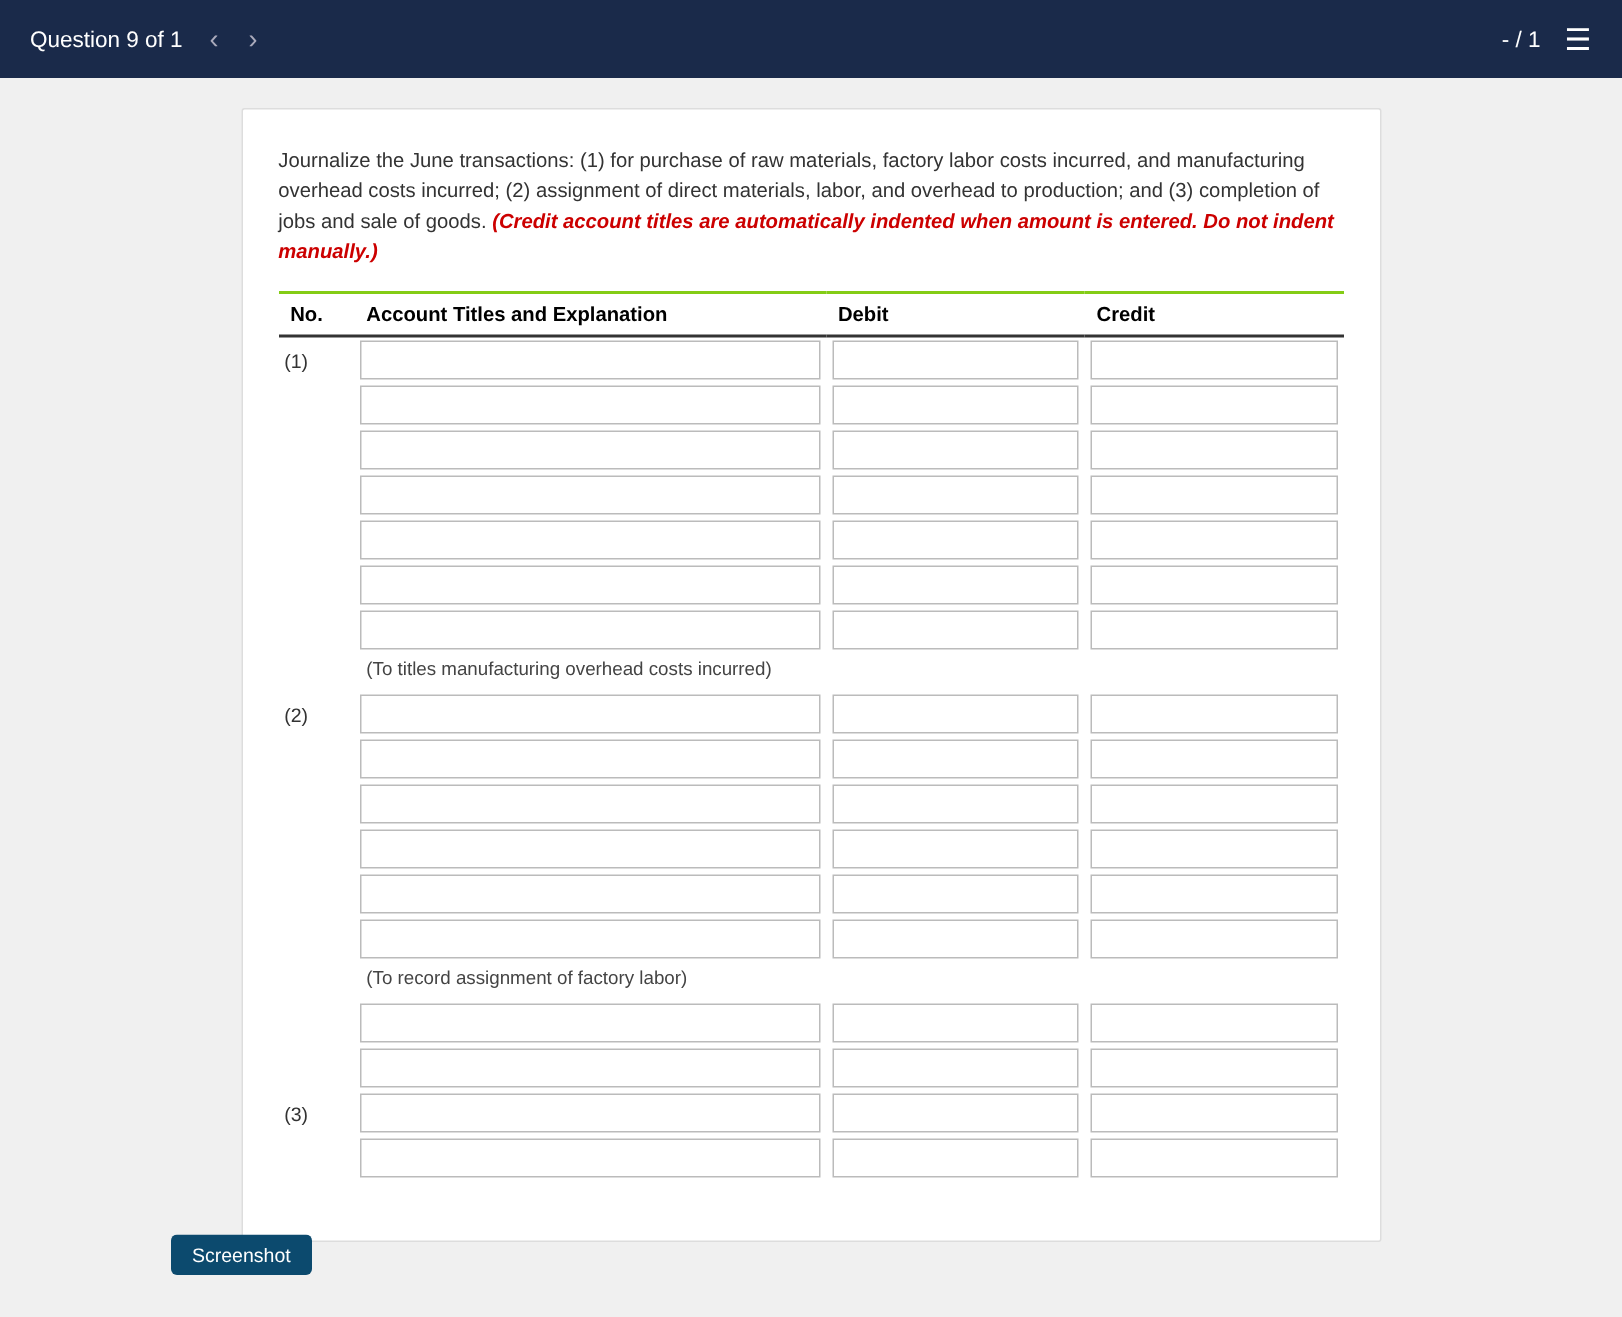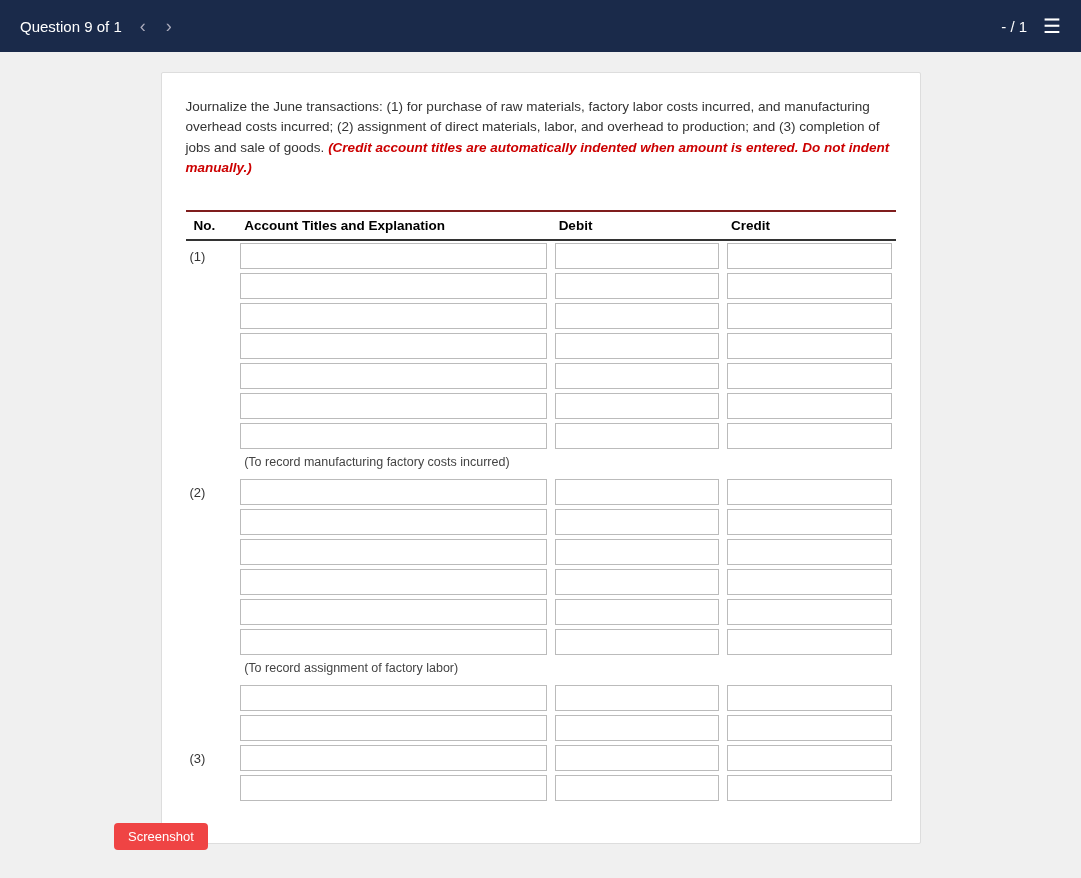--- a/index.html
+++ b/index.html
@@ -70,41 +70,41 @@
       border: 1px solid #ddd;
       border-radius: 2px;
       width: 760px;
       padding: 24px 24px 40px 24px;
     }
 
     .instructions {
       font-size: 13.5px;
       color: #333;
       line-height: 1.5;
-      margin-bottom: 32px;
+      margin-bottom: 16px;
     }
 
     .instructions .red-note {
       color: #cc0000;
       font-style: italic;
       font-weight: bold;
     }
 
     .journal-table {
       width: 100%;
       border-collapse: collapse;
     }
 
     .journal-table th {
       text-align: left;
       font-size: 13.5px;
       font-weight: bold;
       padding: 6px 8px;
       border-bottom: 2px solid #333;
-      border-top: 2px solid #7f1d1d;
+      border-top: 2px solid #84cc16;
     }
 
     .journal-table th.debit-col, .journal-table th.credit-col {
       text-align: left;
     }
 
     .col-no { width: 50px; }
     .col-account { width: 310px; }
     .col-debit { width: 170px; }
     .col-credit { width: 170px; }
@@ -134,21 +134,21 @@
       background: white;
       font-size: 13px;
       padding: 2px 4px;
       outline: none;
     }
 
     .screenshot-tooltip {
       position: fixed;
       bottom: 28px;
       left: 114px;
-      background: #ef4444;
+      background: #0c4a6e;
       color: white;
       font-size: 13px;
       padding: 6px 14px;
       border-radius: 4px;
       z-index: 200;
     }
   </style>
 </head>
 <body>
 
@@ -222,21 +222,21 @@
             <td class="col-credit"><input type="text" style=""></td>
           </tr>
           <tr class="entry-row">
             <td class="entry-label col-no"></td>
             <td class="col-account"><input type="text" style=""></td>
             <td class="col-debit"><input type="text" style=""></td>
             <td class="col-credit"><input type="text" style=""></td>
           </tr>
           <tr class="note-row">
             <td></td>
-            <td colspan="3">(To record manufacturing factory costs incurred)</td>
+            <td colspan="3">(To titles manufacturing overhead costs incurred)</td>
           </tr>
           <tr class="entry-row">
             <td class="entry-label col-no">(2)</td>
             <td class="col-account"><input type="text" style=""></td>
             <td class="col-debit"><input type="text" style=""></td>
             <td class="col-credit"><input type="text" style=""></td>
           </tr>
           <tr class="entry-row">
             <td class="entry-label col-no"></td>
             <td class="col-account"><input type="text" style=""></td>

